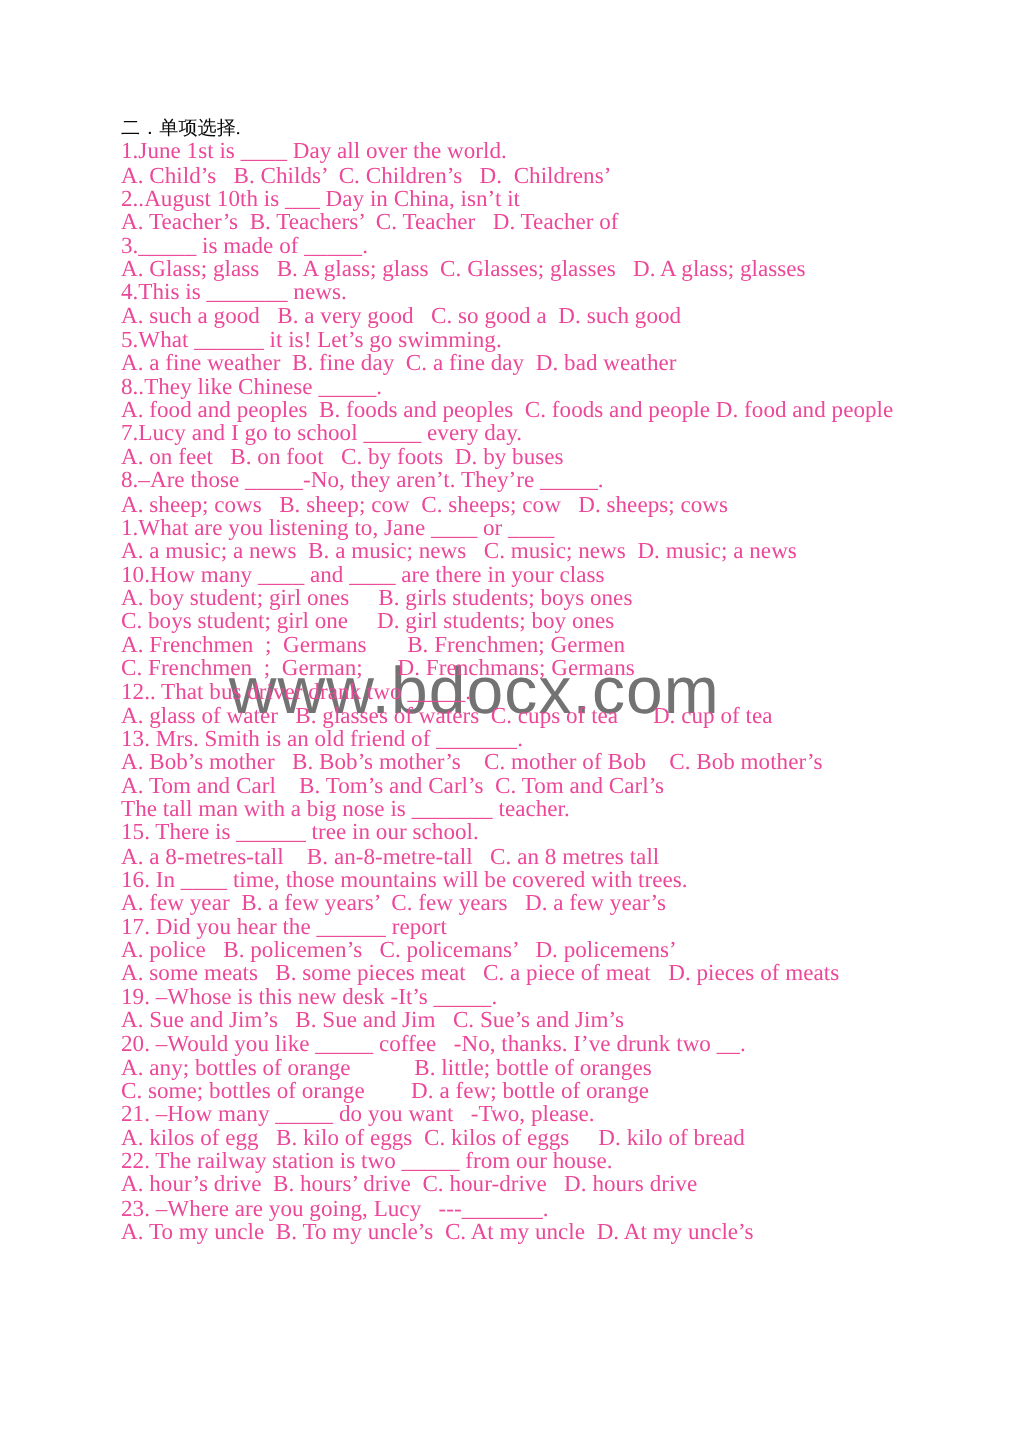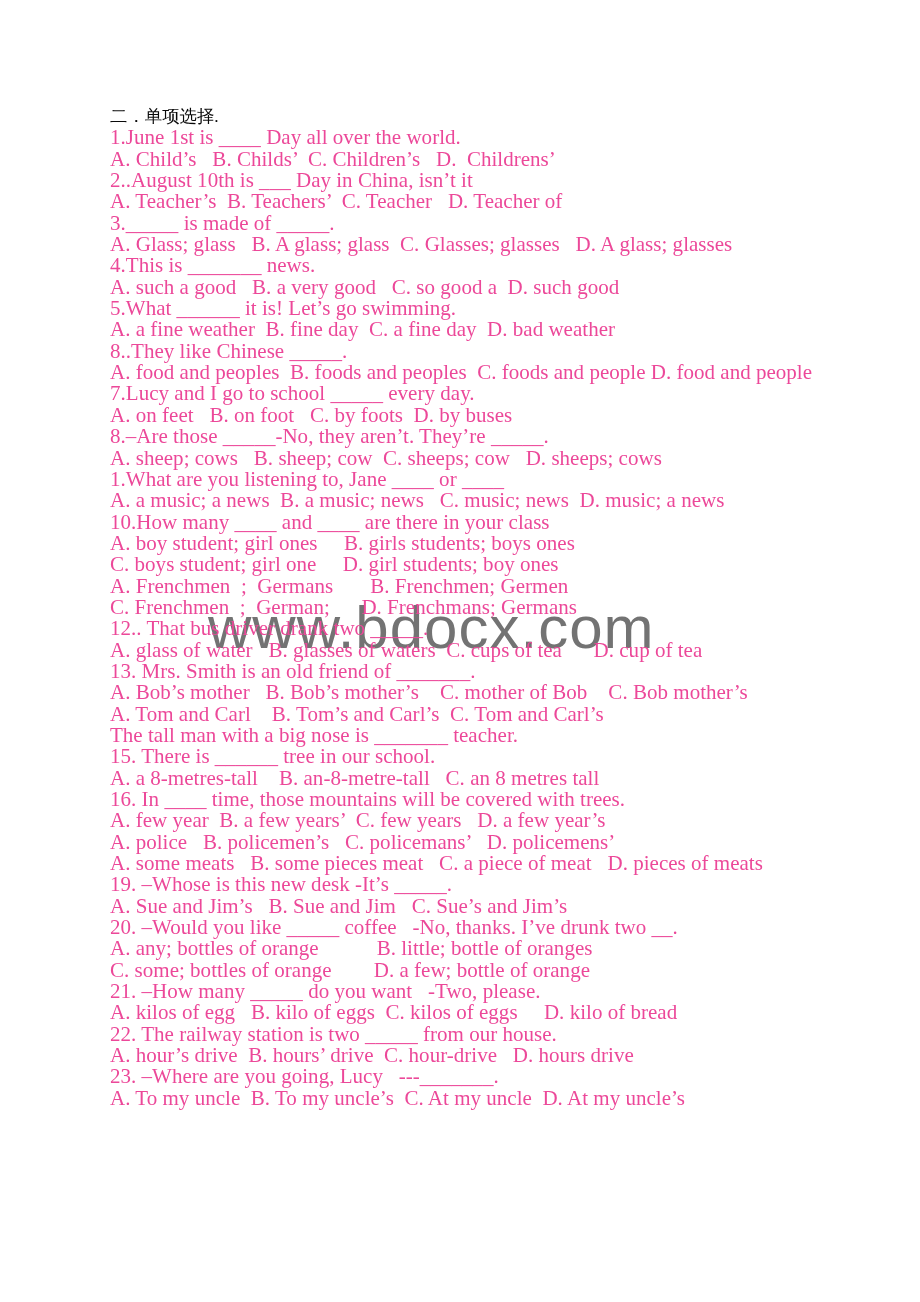--- a/index.html
+++ b/index.html
@@ -104,20 +104,21 @@
         <div class="line">12.. That bus driver drank two _____.</div>
         <div class="line">A. glass of water   B. glasses of waters  C. cups of tea      D. cup of tea</div>
         <div class="line">13. Mrs. Smith is an old friend of _______.</div>
         <div class="line">A. Bob’s mother   B. Bob’s mother’s    C. mother of Bob    C. Bob mother’s</div>
         <div class="line">A. Tom and Carl    B. Tom’s and Carl’s  C. Tom and Carl’s</div>
         <div class="line">The tall man with a big nose is _______ teacher.</div>
         <div class="line">15. There is ______ tree in our school.</div>
         <div class="line">A. a 8-metres-tall    B. an-8-metre-tall   C. an 8 metres tall</div>
         <div class="line">16. In ____ time, those mountains will be covered with trees.</div>
         <div class="line">A. few year  B. a few years’  C. few years   D. a few year’s</div>
+        <div class="line">17. Did you hear the ______ report</div>
         <div class="line">A. police   B. policemen’s   C. policemans’   D. policemens’</div>
         <div class="line">A. some meats   B. some pieces meat   C. a piece of meat   D. pieces of meats</div>
         <div class="line">19. –Whose is this new desk -It’s _____.</div>
         <div class="line">A. Sue and Jim’s   B. Sue and Jim   C. Sue’s and Jim’s</div>
         <div class="line">20. –Would you like _____ coffee   -No, thanks. I’ve drunk two __.</div>
         <div class="line">A. any; bottles of orange           B. little; bottle of oranges</div>
         <div class="line">C. some; bottles of orange        D. a few; bottle of orange</div>
         <div class="line">21. –How many _____ do you want   -Two, please.</div>
         <div class="line">A. kilos of egg   B. kilo of eggs  C. kilos of eggs     D. kilo of bread</div>
         <div class="line">22. The railway station is two _____ from our house.</div>

